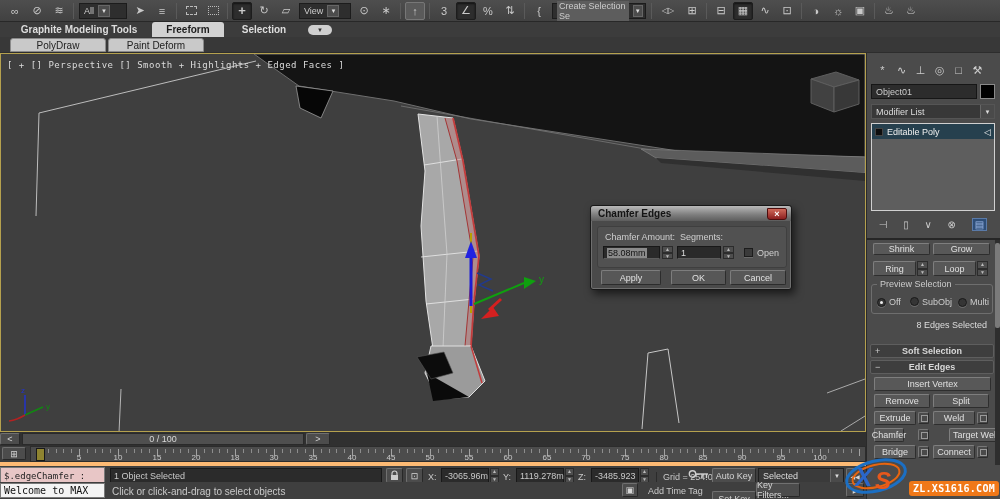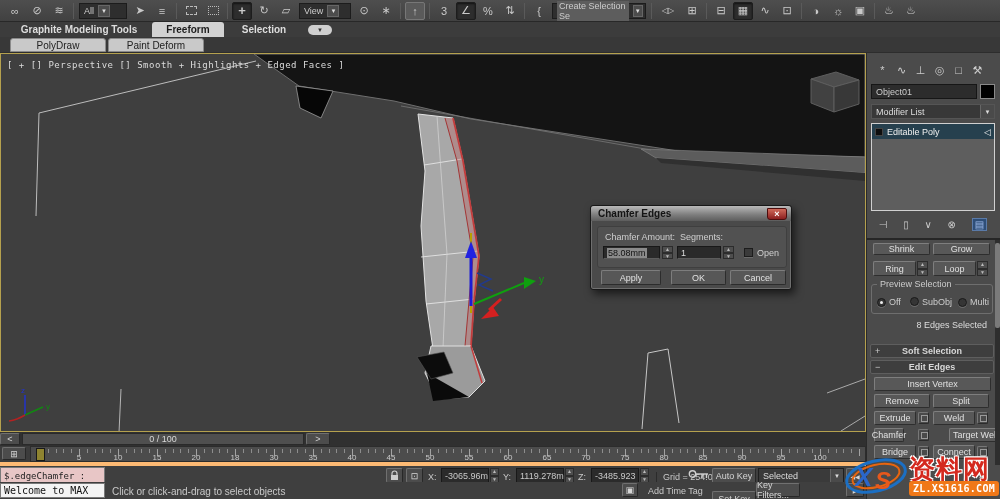--- a/index.html
+++ b/index.html
@@ -563,20 +563,23 @@
         <span class="tlabel" style="left: 711px;">90</span>
         <span class="tlabel" style="left: 750px;">95</span>
         <span class="tlabel" style="left: 789px;">100</span>
       </div>
   </div>
 
   <div class="brow" style="top:462px;height:20px;background:#3f3f3f;border-top:4px solid #fdba74">
     <div style="position:absolute;left:0;top:1px;width:105px;height:17px;background:#e8c6c6;border:1px solid #7a7a7a;color:#222;font-size:9px;font-family:'DejaVu Sans Mono',monospace;display:flex;align-items:center;padding-left:3px">
         <span>$.edgeChamfer :</span>
       </div>
+    <div class="field" style="left:110px;top:2px;width:272px;height:15px">
+        <span>1 Object Selected</span>
+      </div>
     <div class="sbtn" style="left:386px;top:2px;width:17px;height:15px">
       <svg width="11" height="11" viewBox="0 0 11 11">
           <path d="M3,5 V3.5 a2.5,2.5 0 0 1 5,0 V5" fill="none" stroke="#ccc" stroke-width="1.2"></path>
           <rect x="2" y="5" width="7" height="5" fill="#ccc"></rect>
         </svg>
     </div>
     <div class="sbtn" style="left:406px;top:2px;width:17px;height:15px">
         <span>⊡</span>
       </div>
     <div class="slabel" style="left:428px;top:6px">X:</div>
@@ -648,17 +651,16 @@
       </div>
   </div>
 
   <div id="watermark">
     <svg width="66" height="49" viewBox="0 0 66 49">
       <ellipse cx="33" cy="26" rx="30" ry="15" fill="none" stroke="#1b6fc4" stroke-width="3" transform="rotate(-14 33 26)"></ellipse>
       <ellipse cx="33" cy="26" rx="24" ry="11" fill="none" stroke="#e8650f" stroke-width="2" transform="rotate(-14 33 26)"></ellipse>
       <text x="12" y="36" font-size="26" font-style="italic" font-weight="bold" fill="#2b66c9">X</text>
       <text x="32" y="39" font-size="24" font-style="italic" font-weight="bold" fill="#e8581c">S</text>
     </svg>
-    <div id="wmname">资料网</div>
     <div id="wmbar">ZL.XS1616.COM</div>
   </div>
 
 </div>
 
 </body></html>

